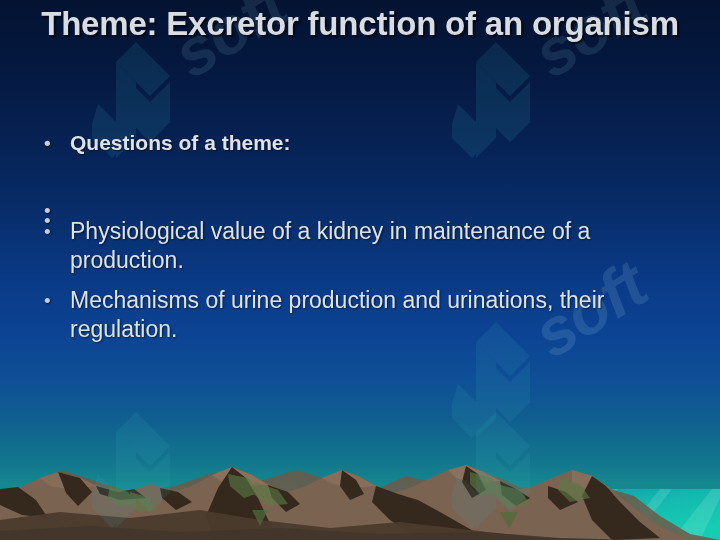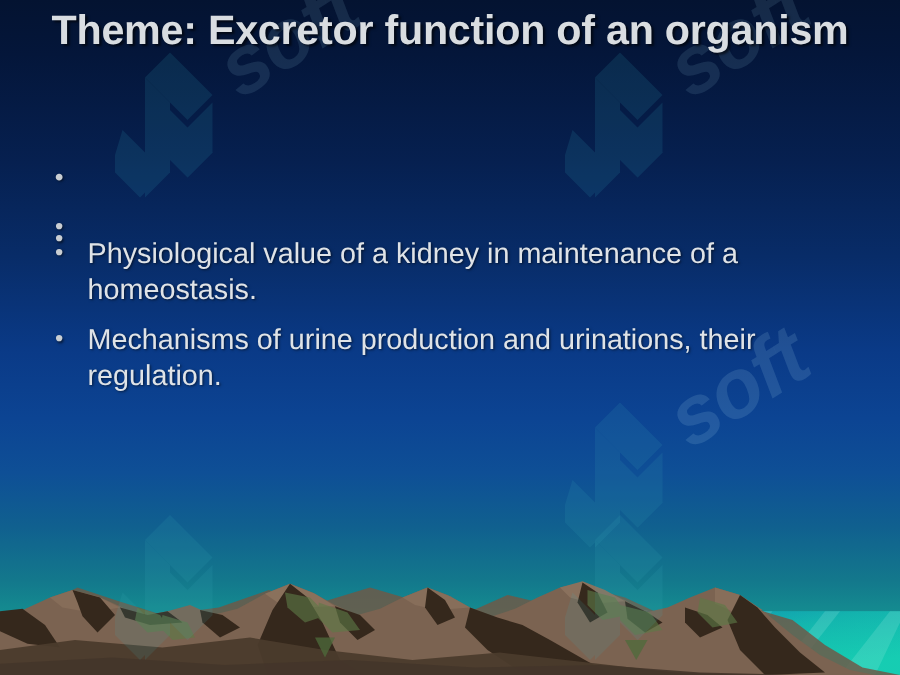--- a/index.html
+++ b/index.html
@@ -286,39 +286,40 @@
   </div>
 
   <div class="title">
     <b>Theme:</b><span class="reg"> Excretor function of an organism</span>
   </div>
 
   <div class="body-list">
 
     <div class="bullet-row is-bold">
       <span class="dot">•</span>
+      <span>Questions of a theme:</span>
     </div>
 
     <div class="spacer"></div>
 
     <div class="bullet-row">
       <span class="dot">•</span>
     </div>
 
     <div class="gap-1"></div>
 
     <div class="bullet-row">
       <span class="dot">•</span>
     </div>
 
     <div class="gap-2"></div>
 
     <div class="bullet-row">
       <span class="dot">•</span>
-      <span>Physiological value of a kidney in maintenance of a homeostasis.</span>
+      <span>Physiological value of a kidney in maintenance of a production.</span>
     </div>
 
     <div class="gap-3"></div>
 
     <div class="bullet-row">
       <span class="dot">•</span>
       <span>Mechanisms of  urine production and urinations, their regulation.</span>
     </div>
 
   </div>

